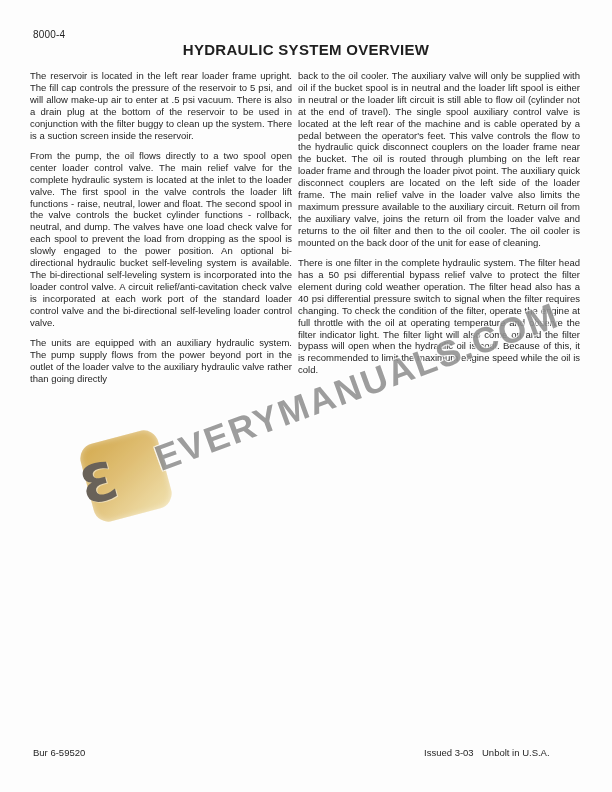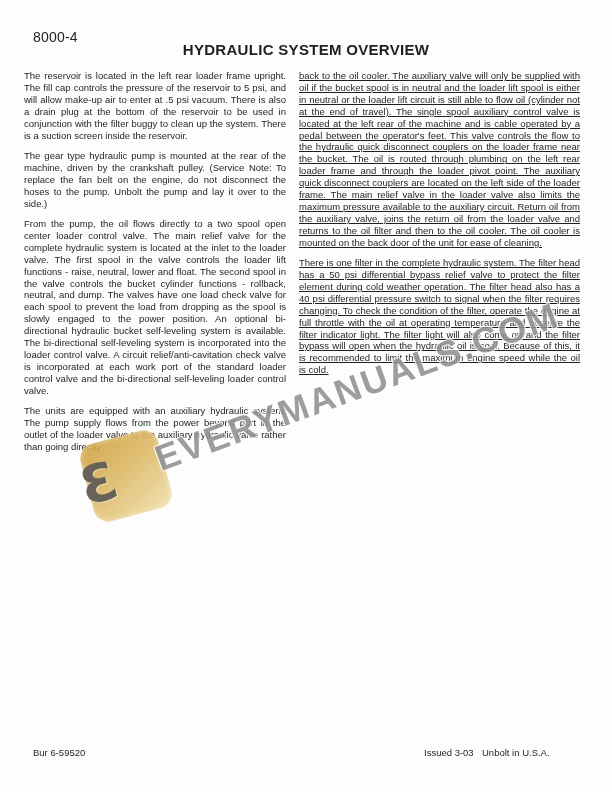--- a/index.html
+++ b/index.html
@@ -13,49 +13,49 @@
     height: 792px;
     background: #fdfdfd;
     font-family: "Liberation Sans", sans-serif;
     color: #1f1f1f;
     overflow: hidden;
   }
   .page-number {
     position: absolute;
     top: 29px;
     left: 33px;
-    font-size: 14px;
+    font-size: 10px;
     letter-spacing: 0.2px;
   }
   .title {
     position: absolute;
     top: 41px;
     left: 0;
     width: 100%;
     margin: 0;
     text-align: center;
     font-size: 15px;
     font-weight: bold;
     letter-spacing: 0.3px;
   }
   .columns {
     position: absolute;
     top: 70px;
-    left: 24px;
+    left: 30px;
     right: 32px;
     display: flex;
-    gap: 13px;
+    gap: 6px;
   }
   .col {
     text-align: justify;
     font-size: 9.5px;
     line-height: 11.9px;
   }
   .col.left  { width: 262px; flex: 0 0 262px; }
-  .col.right { flex: 1 1 auto; text-decoration: underline; }
+  .col.right { flex: 1 1 auto; }
   .col p { margin: 0 0 8.5px 0; }
 
   
   .watermark { position: absolute; inset: 0; pointer-events: none; }
   .wm-text {
     position: absolute;
     left: 357px;
     top: 387px;
     transform: translate(-50%, -50%) rotate(-20deg);
     font-size: 36px;
@@ -107,21 +107,20 @@
 
 <div class="page">
 
   <div class="page-number">8000-4</div>
 
   <h1 class="title">HYDRAULIC SYSTEM OVERVIEW</h1>
 
   <div class="columns">
     <div class="col left">
       <p>The reservoir is located in the left rear loader frame upright. The fill cap controls the pressure of the reservoir to 5 psi, and will allow make-up air to enter at .5 psi vacuum. There is also a drain plug at the bottom of the reservoir to be used in conjunction with the filter buggy to clean up the system. There is a suction screen inside the reservoir.</p>
-      <p>The gear type hydraulic pump is mounted at the rear of the machine, driven by the crankshaft pulley. (Service Note: To replace the fan belt on the engine, do not disconnect the hoses to the pump. Unbolt the pump and lay it over to the side.)</p>
       <p>From the pump, the oil flows directly to a two spool open center loader control valve. The main relief valve for the complete hydraulic system is located at the inlet to the loader valve. The first spool in the valve controls the loader lift functions - raise, neutral, lower and float. The second spool in the valve controls the bucket cylinder functions - rollback, neutral, and dump. The valves have one load check valve for each spool to prevent the load from dropping as the spool is slowly engaged to the power position. An optional bi-directional hydraulic bucket self-leveling system is available. The bi-directional self-leveling system is incorporated into the loader control valve. A circuit relief/anti-cavitation check valve is incorporated at each work port of the standard loader control valve and the bi-directional self-leveling loader control valve.</p>
       <p>The units are equipped with an auxiliary hydraulic system. The pump supply flows from the power beyond port in the outlet of the loader valve to the auxiliary hydraulic valve rather than going directly</p>
     </div>
     <div class="col right">
       <p>back to the oil cooler. The auxiliary valve will only be supplied with oil if the bucket spool is in neutral and the loader lift spool is either in neutral or the loader lift circuit is still able to flow oil (cylinder not at the end of travel). The single spool auxiliary control valve is located at the left rear of the machine and is cable operated by a pedal between the operator's feet. This valve controls the flow to the hydraulic quick disconnect couplers on the loader frame near the bucket. The oil is routed through plumbing on the left rear loader frame and through the loader pivot point. The auxiliary quick disconnect couplers are located on the left side of the loader frame. The main relief valve in the loader valve also limits the maximum pressure available to the auxiliary circuit. Return oil from the auxiliary valve, joins the return oil from the loader valve and returns to the oil filter and then to the oil cooler. The oil cooler is mounted on the back door of the unit for ease of cleaning.</p>
       <p>There is one filter in the complete hydraulic system. The filter head has a 50 psi differential bypass relief valve to protect the filter element during cold weather operation. The filter head also has a 40 psi differential pressure switch to signal when the filter requires changing. To check the condition of the filter, operate the engine at full throttle with the oil at operating temperature and observe the filter indicator light. The filter light will also come on and the filter bypass will open when the hydraulic oil is cool. Because of this, it is recommended to limit the maximum engine speed while the oil is cold.</p>
     </div>
   </div>
 
   <div class="watermark">

